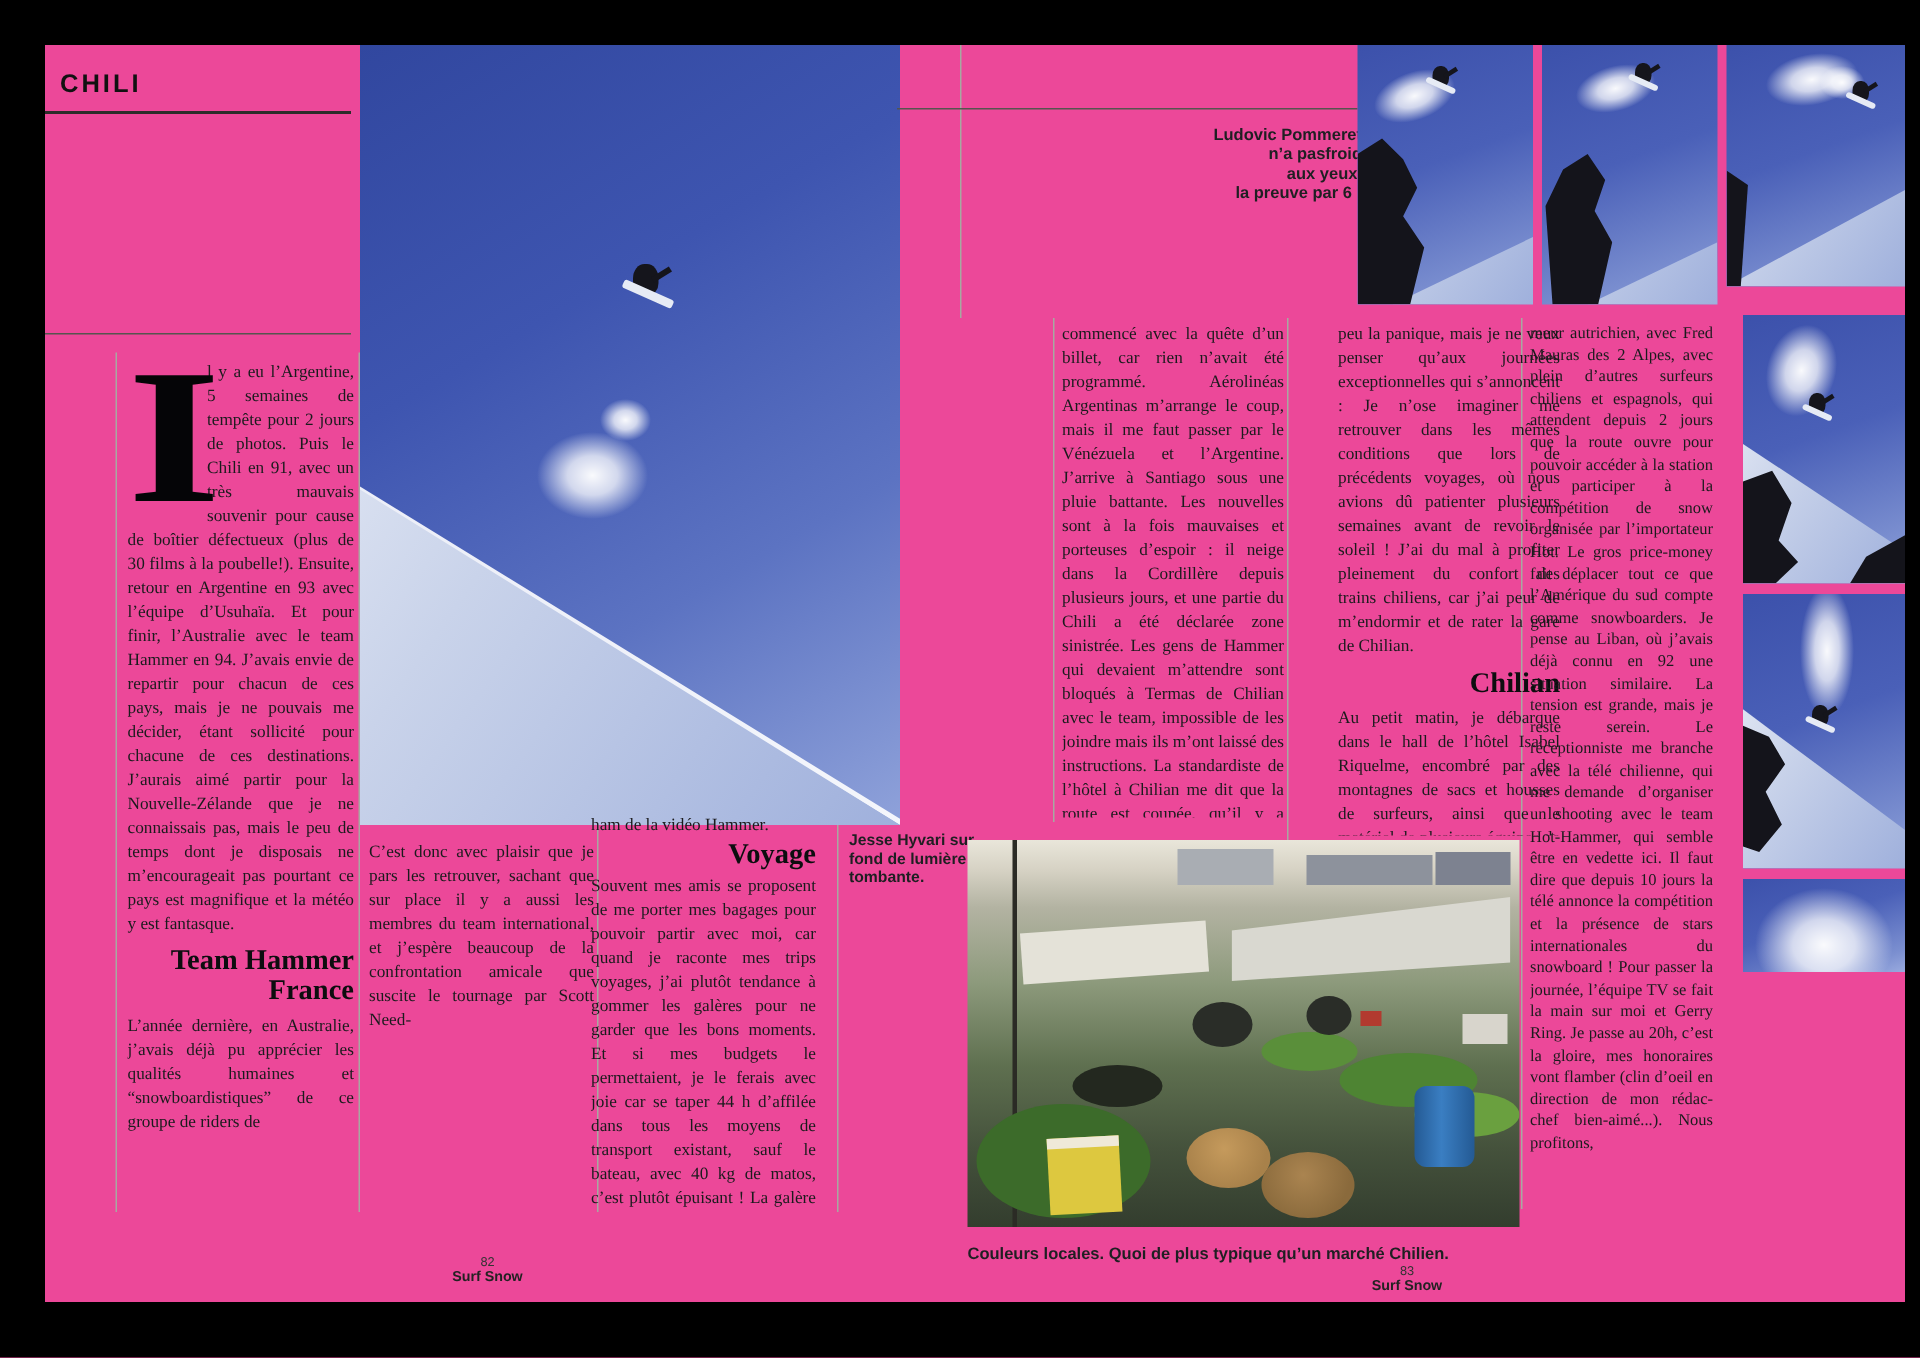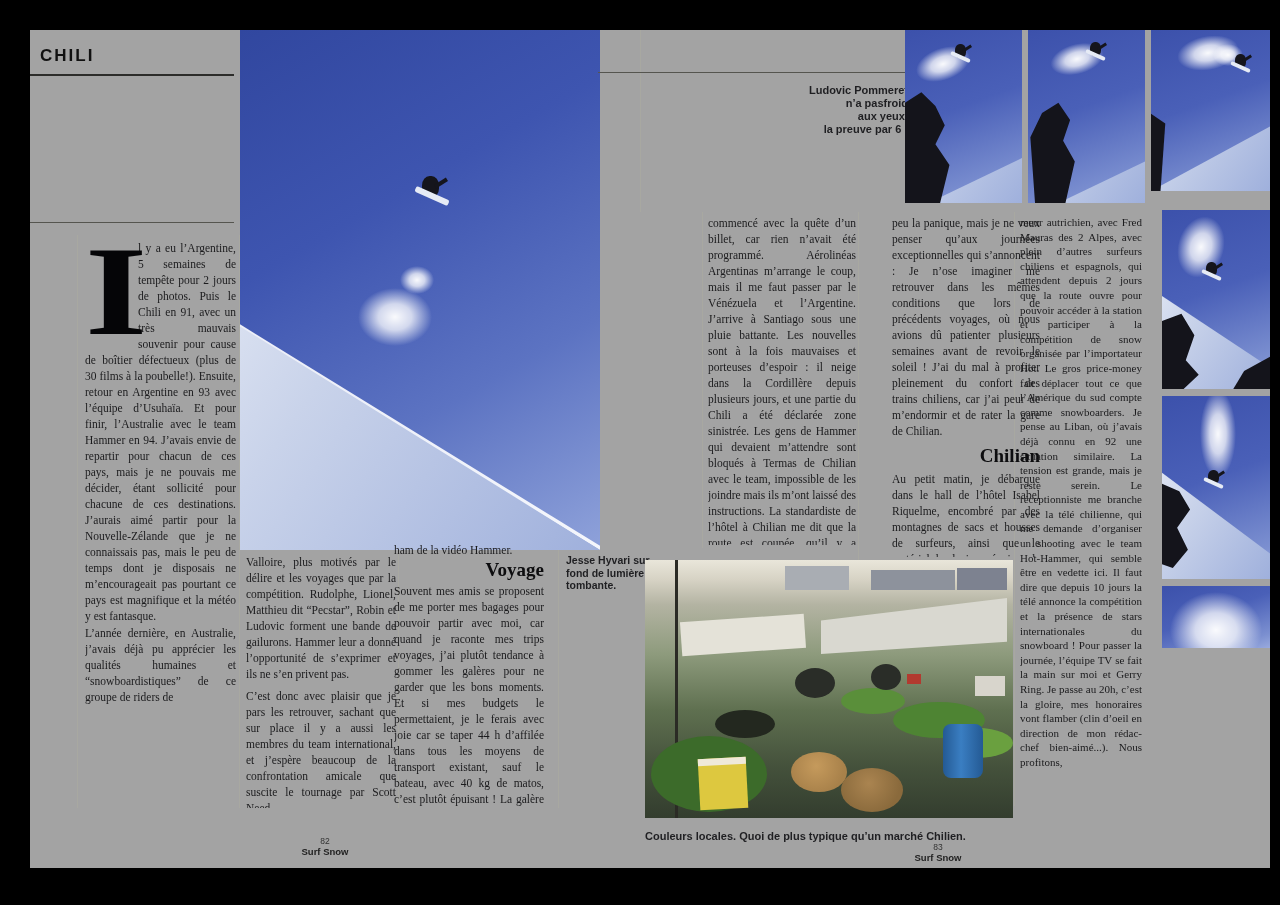--- a/index.html
+++ b/index.html
@@ -1,17 +1,17 @@
 <!DOCTYPE html>
 <html><head>
 <meta charset="utf-8">
 <style>
   html,body{margin:0;padding:0;}
   body{width:1280px;height:905px;background:#000;position:relative;font-family:"Liberation Serif",serif;}
-  #spread{position:absolute;left:30px;top:30px;width:1240px;height:838px;background:#a3a3a3;overflow:hidden;}
+  #spread{position:absolute;left:30px;top:30px;width:1240px;height:838px;background:#ec4899;overflow:hidden;}
   .abs{position:absolute;}
   .section-label{font:bold 17px/20px "Liberation Sans",sans-serif;letter-spacing:2px;color:#111;}
   .quote{font:bold italic 16px/17.5px "Liberation Serif",serif;color:#0e0e10;text-align:justify;}
   .body-text{font:11.5px/16px "Liberation Serif",serif;color:#1b1b1d;text-align:justify;overflow:hidden;}
   .body-text p{margin:0;}
   .body-text p+p{margin-top:1px;}
   .tight{font:11px/14.6px "Liberation Serif",serif;}
   .colhead{font:bold 19px/20px "Liberation Serif",serif;text-align:right;color:#0d0d0f;margin:7px 0 5px;}
   .dropcap{float:left;width:46px;height:102px;font:bold 128px/96px "Liberation Serif",serif;color:#050507;margin:3px 7px 0 0;text-align:center;transform:scaleX(1.25);transform-origin:left top;}
   .caption{font:bold 10.5px/12.5px "Liberation Sans",sans-serif;color:#1f1f22;}
@@ -46,33 +46,33 @@
 
   <div class="abs hr" style="left:0;top:192px;width:204px;"></div>
 
   <div class="vr" style="left:47px;top:205px;height:573px;"></div>
   <div class="vr" style="left:209px;top:205px;height:573px;"></div>
   <div class="vr" style="left:368px;top:516px;height:262px;"></div>
   <div class="vr" style="left:528px;top:516px;height:262px;"></div>
 
   <div class="abs body-text" style="left:55px;top:210px;width:151px;height:568px;">
     <p><span class="dropcap">I</span><span>l y a eu l’Argentine, 5 semaines de tempête pour 2 jours de photos. Puis le Chili en 91, avec un très mauvais souvenir pour cause de boîtier défectueux (plus de 30 films à la poubelle!). Ensuite, retour en Argentine en 93 avec l’équipe d’Usuhaïa. Et pour finir, l’Australie avec le team Hammer en 94. J’avais envie de repartir pour chacun de ces pays, mais je ne pouvais me décider, étant sollicité pour chacune de ces destinations. J’aurais aimé partir pour la Nouvelle-Zélande que je ne connaissais pas, mais le peu de temps dont je disposais ne m’encourageait pas pourtant ce pays est magnifique et la météo y est fantasque.</span></p>
+    <div class="colhead">Team Hammer France</div>
     <p>L’année dernière, en Australie, j’avais déjà pu apprécier les qualités humaines et “snowboardistiques” de ce groupe de riders de</p>
   </div>
 
   <div class="photo sky" style="left:210px;top:0;width:360px;height:520px;">
     <div class="ridge" style="clip-path:polygon(0 56.6%,100% 99.2%,100% 100%,0 57.8%);"></div>
     <div class="slope" style="clip-path:polygon(0 57%,100% 100%,100% 101%,0 101%);"></div>
     <div class="spray" style="left:118px;top:258px;width:74px;height:58px;"></div>
     <div class="spray" style="left:160px;top:236px;width:34px;height:28px;"></div>
     <div class="rider big" style="left:182px;top:146px;"></div>
   </div>
 
   <div class="abs body-text" style="left:216px;top:524px;width:150px;height:254px;">
-    <p>Valloire, plus motivés par le délire et les voyages que par la compétition. Rudolphe, Lionel, Matthieu dit “Pecstar”, Robin et Ludovic forment une bande de gailurons. Hammer leur a donné l’opportunité de s’exprimer et ils ne s’en privent pas.</p>
     <p style="margin-top:6px;">C’est donc avec plaisir que je pars les retrouver, sachant que sur place il y a aussi les membres du team international, et j’espère beaucoup de la confrontation amicale que suscite le tournage par Scott Need-</p>
   </div>
 
   <div class="abs body-text" style="left:364px;top:512px;width:150px;height:266px;">
     <p>ham de la vidéo Hammer.</p>
     <div class="colhead" style="margin:2px 0 3px;">Voyage</div>
     <p>Souvent mes amis se proposent de me porter mes bagages pour pouvoir partir avec moi, car quand je raconte mes trips voyages, j’ai plutôt tendance à gommer les galères pour ne garder que les bons moments. Et si mes budgets le permettaient, je le ferais avec joie car se taper 44 h d’affilée dans tous les moyens de transport existant, sauf le bateau, avec 40 kg de matos, c’est plutôt épuisant ! La galère avait</p>
   </div>
 
   <div class="abs caption" style="left:536px;top:524px;width:92px;">Jesse Hyvari sur fond de lumière tombante.</div>

